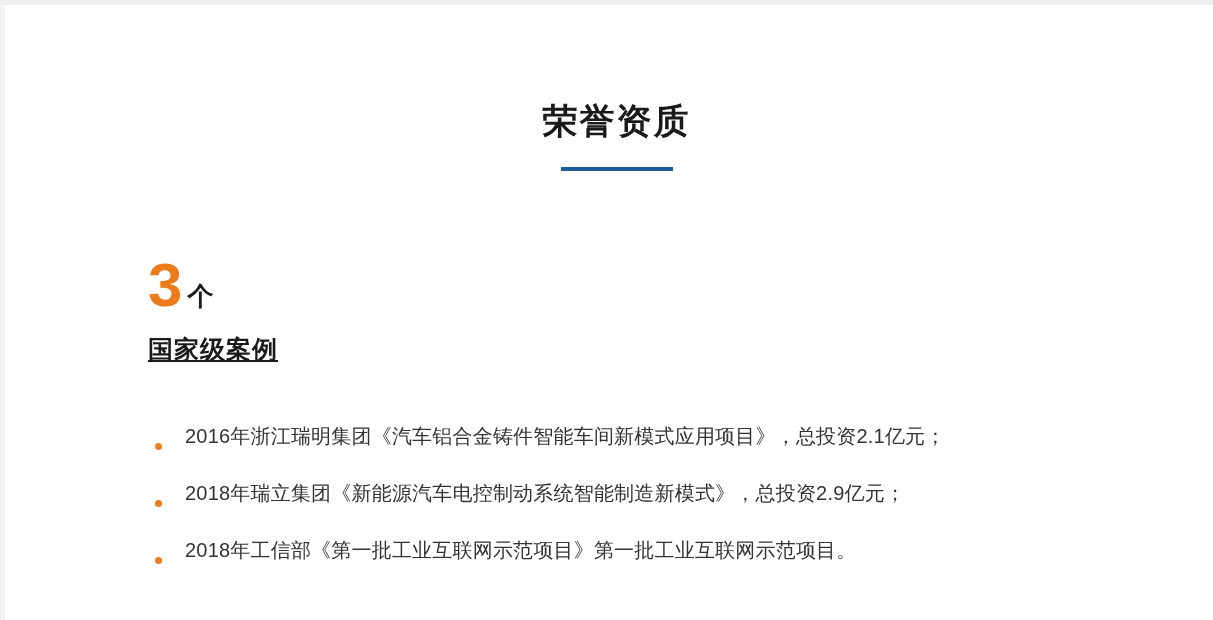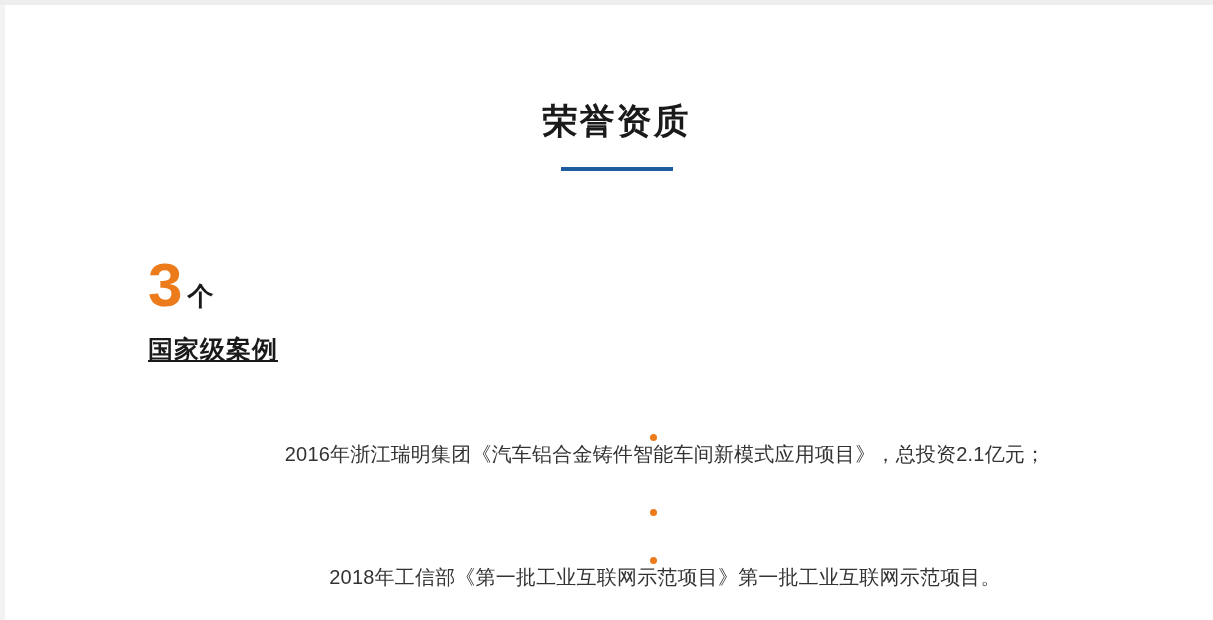--- a/index.html
+++ b/index.html
@@ -99,23 +99,22 @@
 
   
   .bullets {
     position: absolute;
     top: 418px;
     left: 140px;
     width: 1020px;
   }
   .bullet-item {
     display: flex;
-    align-items: center;
+    align-items: flex-end;
     margin-bottom: 30px;
-    flex-direction: column;
   }
   .bullet-dot {
     flex: 0 0 auto;
     width: 7px;
     height: 7px;
     border-radius: 50%;
     background: #ec7b1c;
     margin-top: 11px;
     margin-right: 23px;
   }
@@ -147,20 +146,21 @@
     <div class="stat-caption">国家级案例</div>
   </div>
 
   <div class="bullets">
     <div class="bullet-item">
       <span class="bullet-dot"></span>
       <span class="bullet-text">2016年浙江瑞明集团《汽车铝合金铸件智能车间新模式应用项目》，总投资2.1亿元；</span>
     </div>
     <div class="bullet-item">
       <span class="bullet-dot"></span>
+      <span class="bullet-text">2018年瑞立集团《新能源汽车电控制动系统智能制造新模式》，总投资2.9亿元；</span>
     </div>
     <div class="bullet-item">
       <span class="bullet-dot"></span>
       <span class="bullet-text">2018年工信部《第一批工业互联网示范项目》第一批工业互联网示范项目。</span>
     </div>
   </div>
 
 </div>
 
 </body></html>

